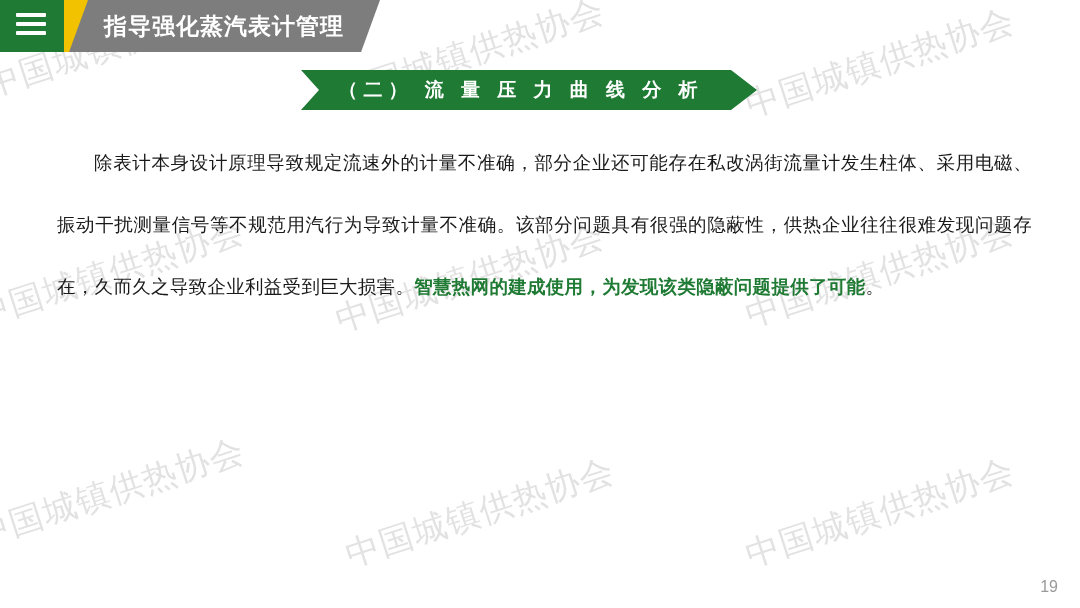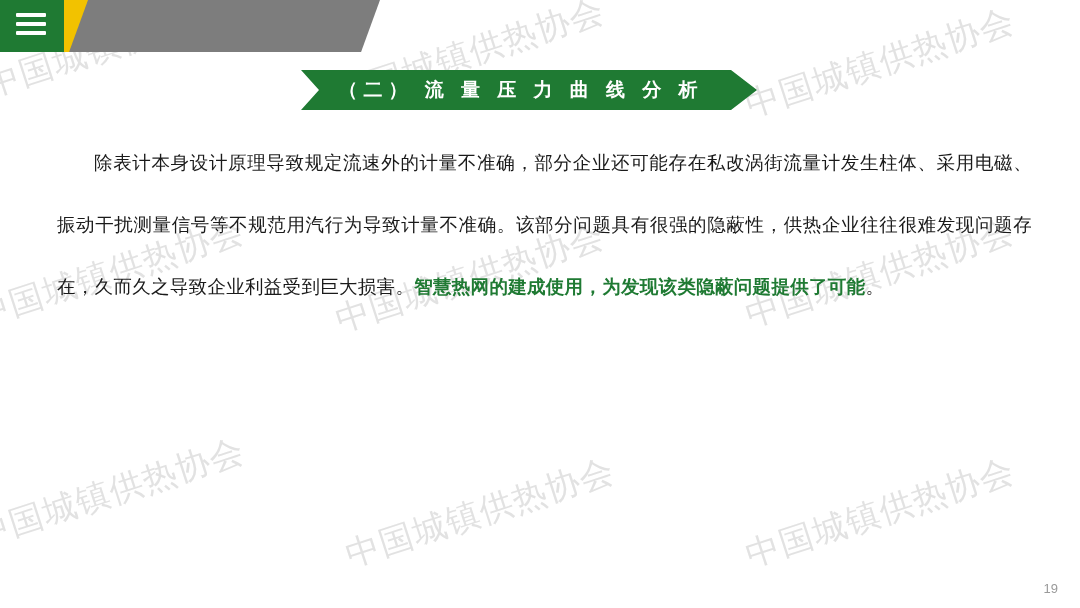--- a/index.html
+++ b/index.html
@@ -149,21 +149,21 @@
   .emph {
     font-weight: bold;
     color: #1f7a33;
   }
 
   
   .page-num {
     position: absolute;
     right: 22px;
     bottom: 12px;
-    font-size: 13px;
+    font-size: 16px;
     color: #9a9a9a;
     z-index: 6;
   }
 </style>
 </head>
 <body>
 
 <div class="slide">
 
   <div class="watermark-layer">
@@ -180,20 +180,21 @@
 
   <div class="header">
     <div class="hdr-gray"></div>
     <div class="hdr-yellow"></div>
     <div class="hdr-green"></div>
     <div class="hdr-menu">
       <span></span>
         <span></span>
         <span></span>
     </div>
+    <div class="hdr-title">指导强化蒸汽表计管理</div>
   </div>
 
   <div class="banner">
     <div class="banner-bg"></div>
     <div class="banner-text">（二） 流 量 压 力 曲 线 分 析</div>
   </div>
 
   <div class="content">
     <p class="para"><span>除表计本身设计原理导致规定流速外的计量不准确，部分企业还可能存在私改涡街流量计发生柱体、采用电磁、振动干扰测量信号等不规范用汽行为导致计量不准确。该部分问题具有很强的隐蔽性，供热企业往往很难发现问题存在，久而久之导致企业利益受到巨大损害。</span><span class="emph">智慧热网的建成使用，为发现该类隐蔽问题提供了可能</span><span>。</span></p>
   </div>

